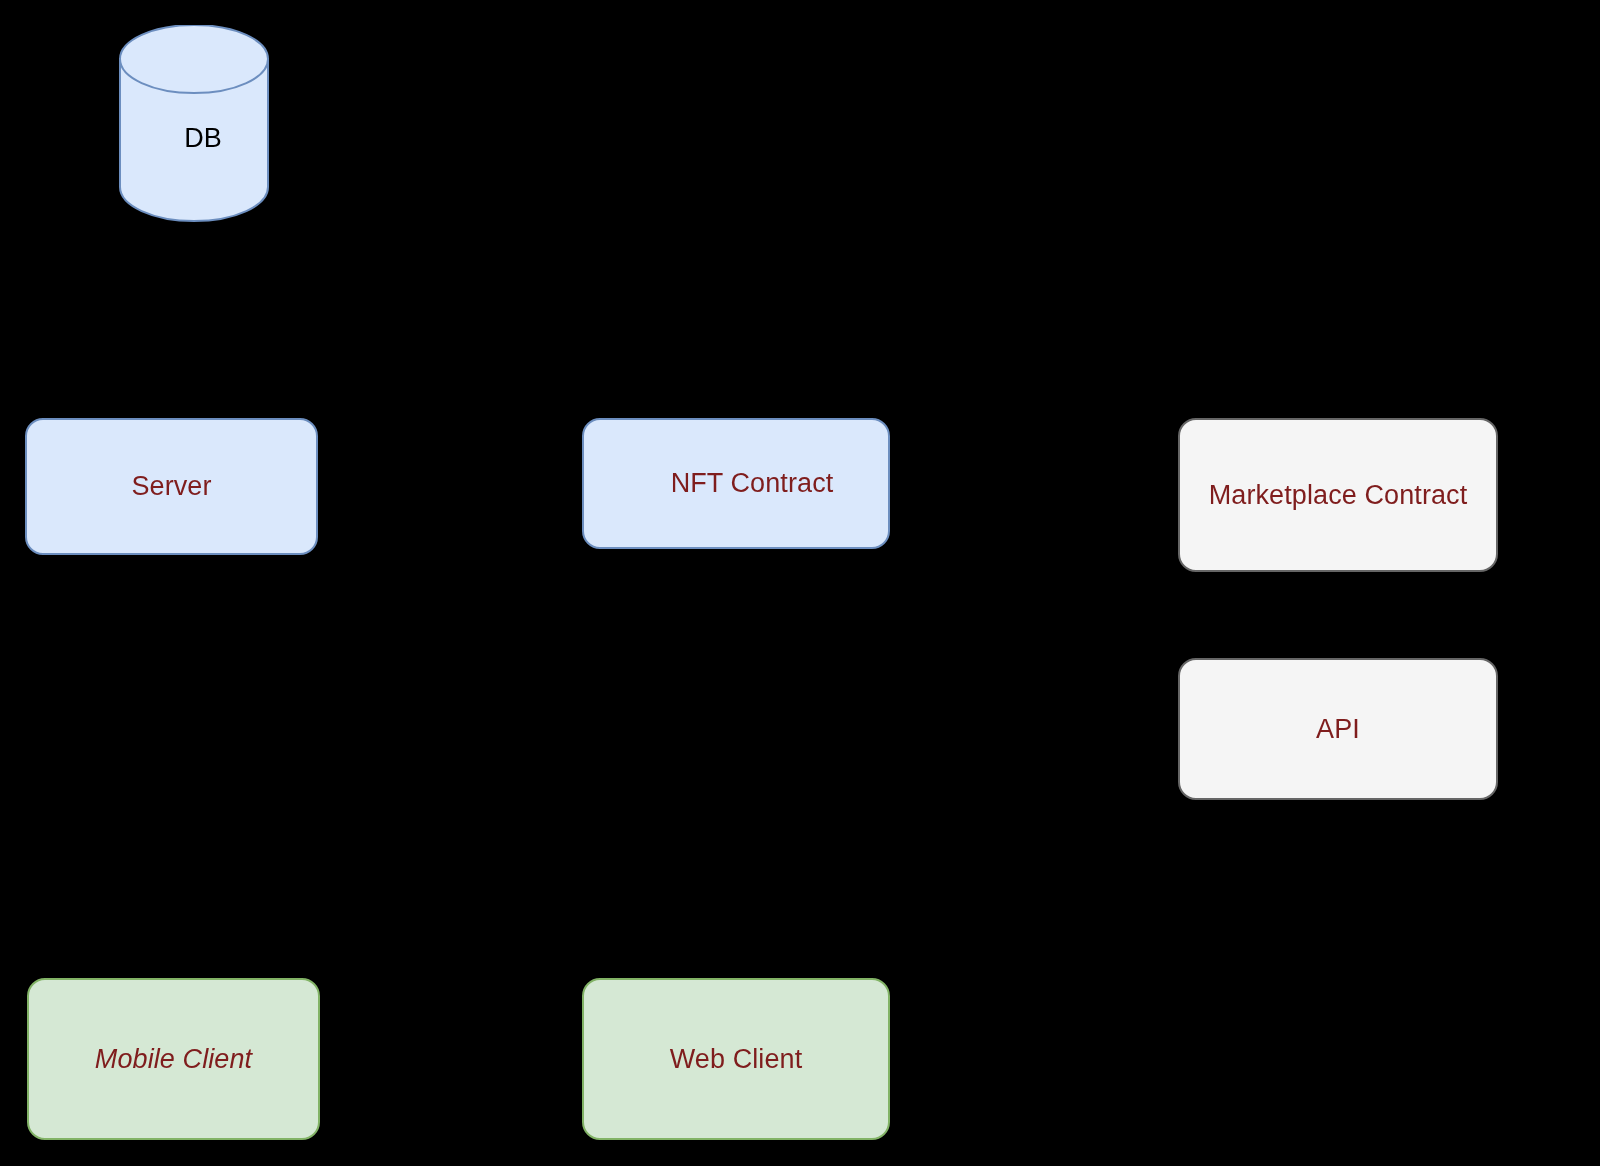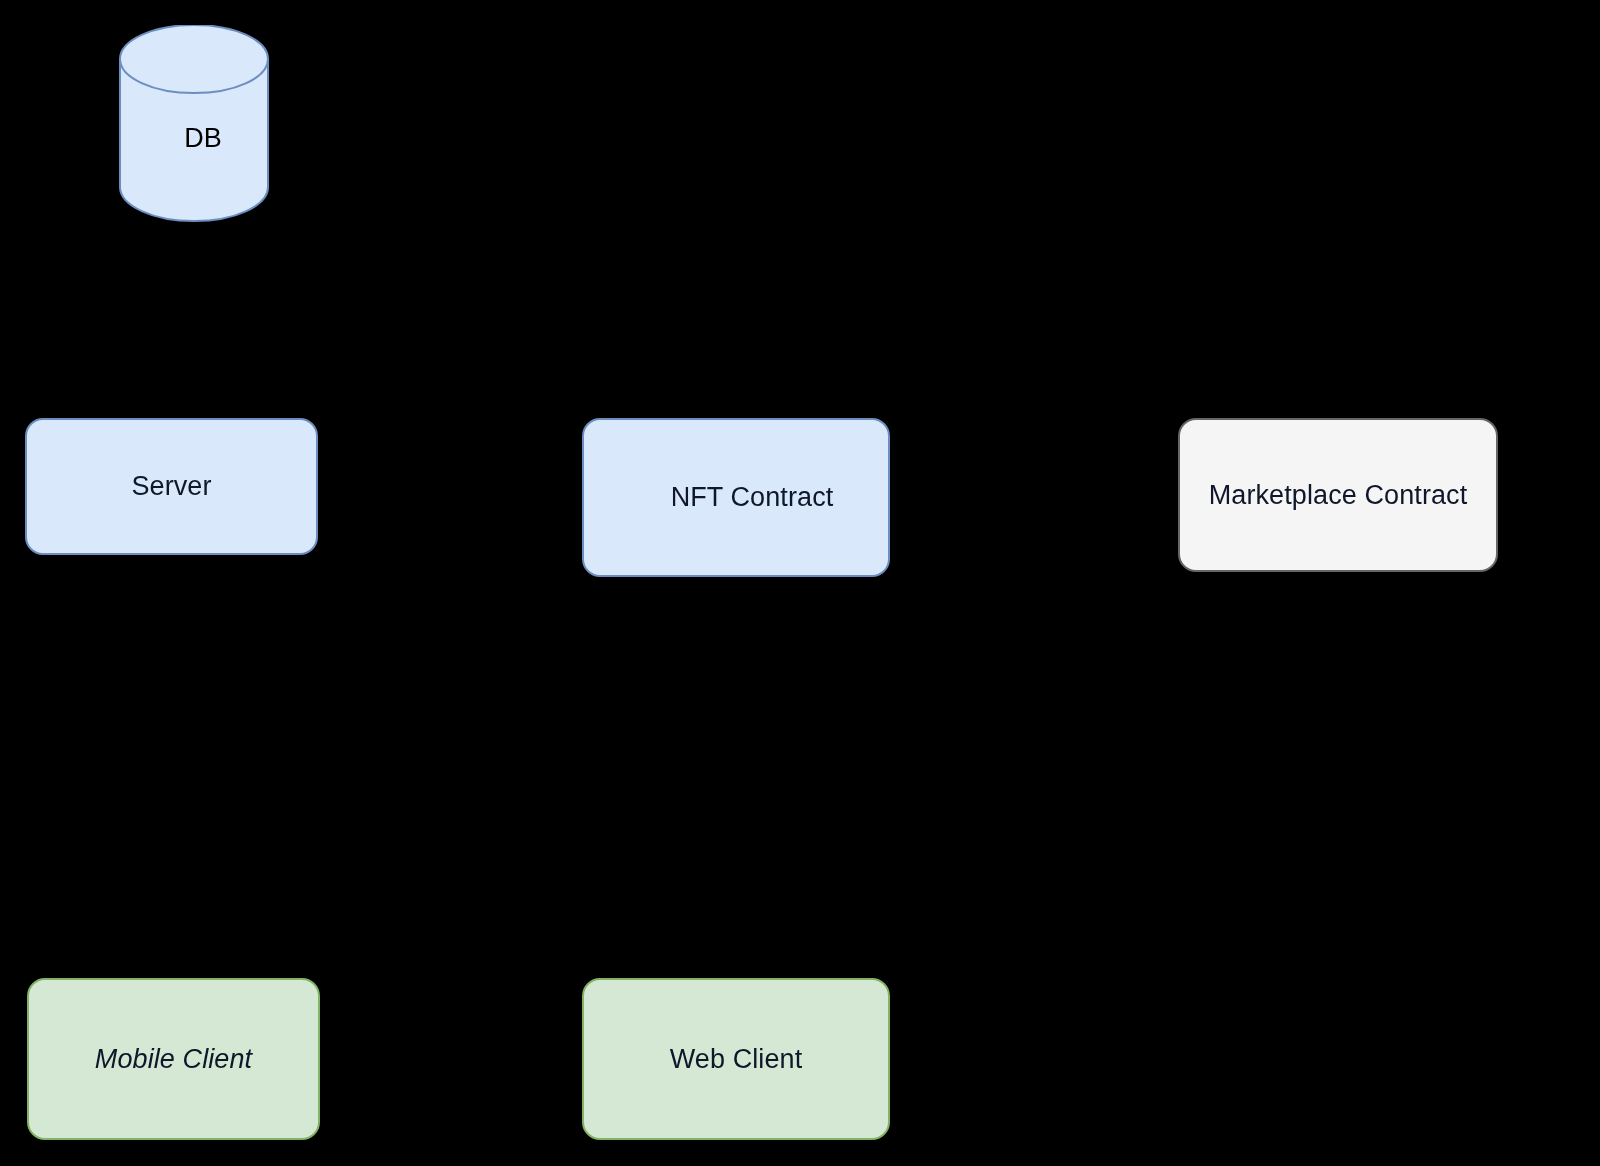--- a/index.html
+++ b/index.html
@@ -16,21 +16,21 @@
     overflow: hidden;
     font-family: "Liberation Sans", "DejaVu Sans", sans-serif;
   }
   .node {
     position: absolute;
     box-sizing: border-box;
     display: flex;
     align-items: center;
     justify-content: center;
     text-align: center;
-    color: #0f172a;
+    color: #7f1d1d;
     font-size: 27px;
     line-height: 1.2;
     letter-spacing: 0.1px;
     white-space: nowrap;
   }
   .rounded-box {
     border-style: solid;
     border-width: 2px;
     border-radius: 18px;
   }
@@ -71,23 +71,24 @@
   <div class="cylinder" id="node-db" style="left: 95px; top: 25px; width: 168px; height: 197px; margin-left: 24px;">
     <svg id="db-svg" width="150" height="197" viewBox="0 0 150 197">
       <path id="db-body" d="M 1 34 L 1 162 A 74 34 0 0 0 149 162 L 149 34 Z" fill="#dae8fc" stroke="#6c8ebf" stroke-width="2"></path>
       <ellipse id="db-top" cx="75" cy="34" rx="74" ry="34" fill="#dae8fc" stroke="#6c8ebf" stroke-width="2"></ellipse>
     </svg>
     <div class="cyl-label" id="db-label" style="top: 97.5px;">DB</div>
   </div>
 
   <div class="node rounded-box fill-blue" id="node-server" style="left: 25px; top: 418px; width: 293px; height: 137px; background: rgb(218, 232, 252); border-color: rgb(108, 142, 191);">Server</div>
 
-  <div class="node rounded-box fill-blue" id="node-nft-contract" style="left: 582px; top: 418px; width: 308px; height: 159px; background: rgb(218, 232, 252); border-color: rgb(108, 142, 191); padding-left: 32px;">NFT Contract</div>
+  <div class="node rounded-box fill-blue" id="node-nft-contract" style="left: 582px; top: 418px; width: 308px; height: 131px; background: rgb(218, 232, 252); border-color: rgb(108, 142, 191); padding-left: 32px;">NFT Contract</div>
 
   <div class="node rounded-box fill-gray overflow-label" id="node-marketplace-contract" style="left: 1178px; top: 418px; width: 320px; height: 154px; background: rgb(245, 245, 245); border-color: rgb(102, 102, 102);">Marketplace Contract</div>
 
+  <div class="node rounded-box fill-gray" id="node-api" style="left: 1178px; top: 658px; width: 320px; height: 142px; background: rgb(245, 245, 245); border-color: rgb(102, 102, 102);">API</div>
 
   <div class="node rounded-box fill-green" id="node-mobile-client" style="left: 27px; top: 978px; width: 293px; height: 162px; background: rgb(213, 232, 212); border-color: rgb(130, 179, 102); font-style: italic;">Mobile Client</div>
 
   <div class="node rounded-box fill-green" id="node-web-client" style="left: 582px; top: 978px; width: 308px; height: 162px; background: rgb(213, 232, 212); border-color: rgb(130, 179, 102);">Web Client</div>
 
 
 </div>
 
 </body></html>

